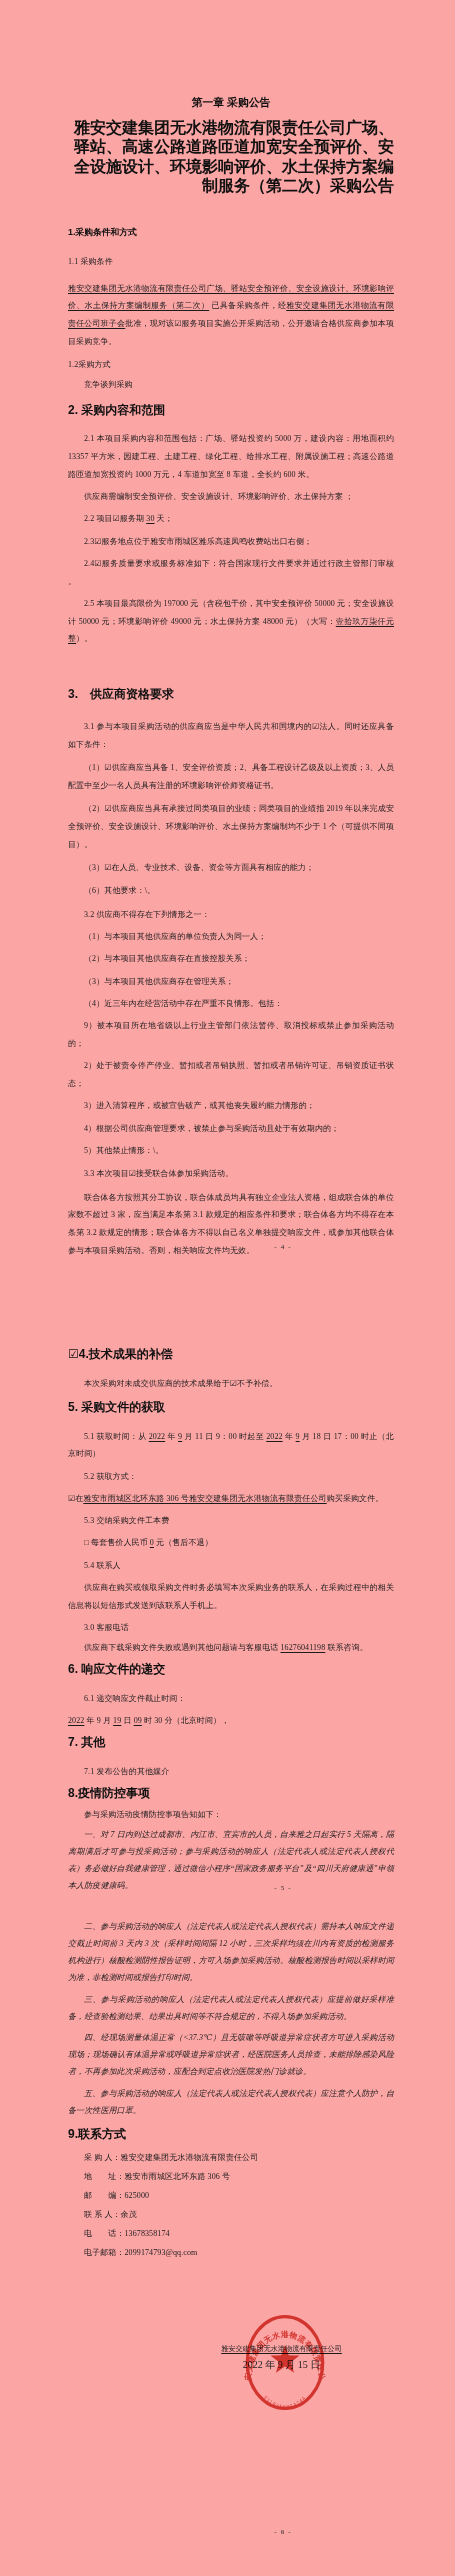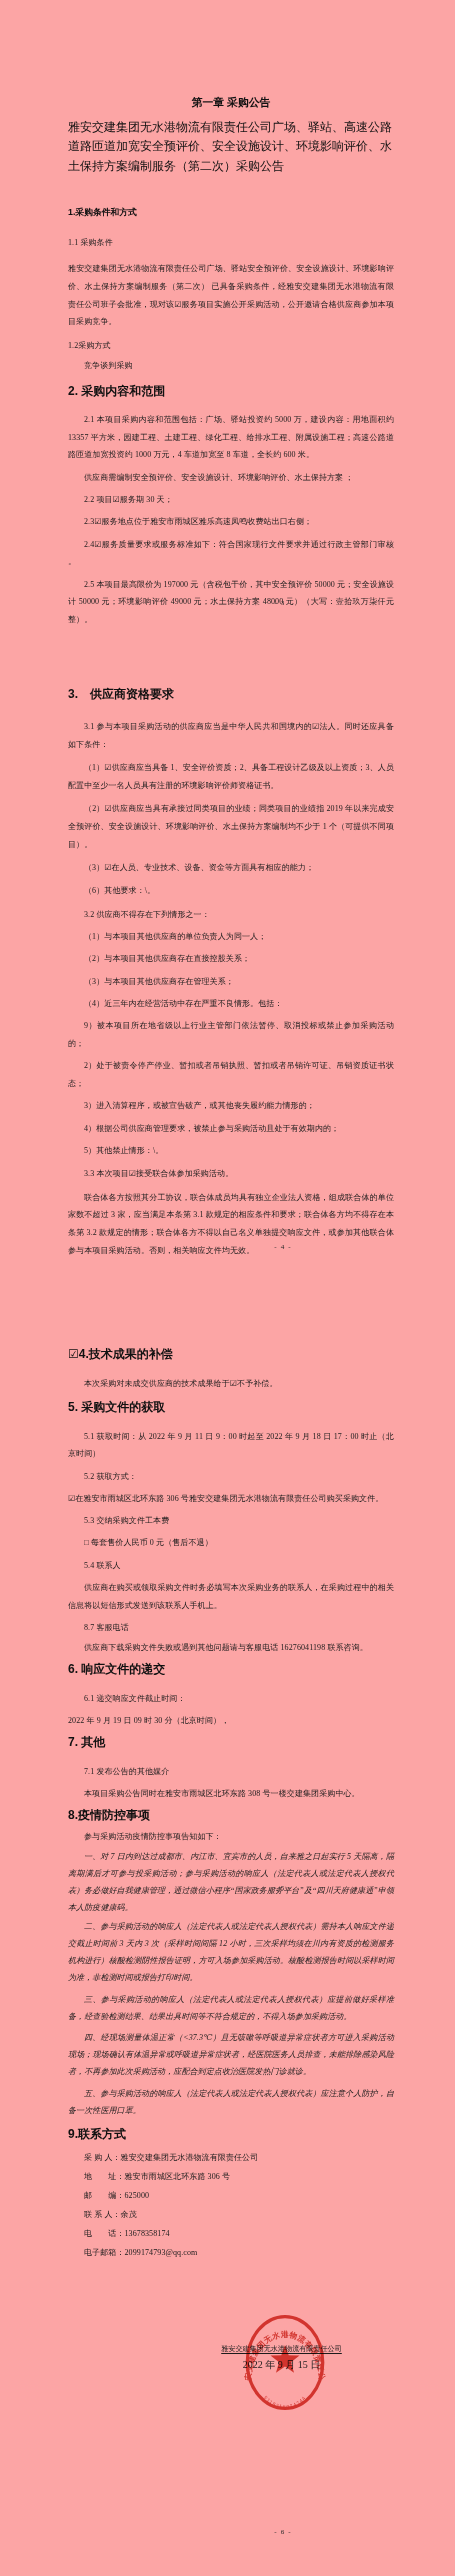--- a/index.html
+++ b/index.html
@@ -12,30 +12,30 @@
     overflow:hidden;
   }
   .page{position:absolute;left:68px;width:326px;}
   #pg1{top:94px;}
   #pg2{top:686px;}
   #pg3{top:1346px;}
   #pg4{top:1918px;}
   .t{margin:0;font-size:8px;line-height:17.7px;text-align:justify;letter-spacing:0.1px;}
   .lh30{line-height:17px;font-style:italic;}
   .ind{text-indent:2em;}
-  .u{text-underline-offset:1.7px;}
+  .u{text-decoration:underline;text-underline-offset:1.7px;}
   .chapter{
     margin:0;text-align:center;font-weight:bold;
     font-family:"Liberation Sans","DejaVu Sans",sans-serif;
     font-size:10.8px;line-height:16px;color:#111;
   }
   .maintitle{
-    margin:8px 0 0 0;text-align:left;font-weight:normal;
+    margin:8px 0 0 0;text-align:right;font-weight:bold;
     font-family:"Liberation Sans","DejaVu Sans",sans-serif;
-    font-size:12px;line-height:19.4px;color:#111;
+    font-size:16px;line-height:19.4px;color:#111;
   }
   .sub{
     margin:30px 0 0 0;font-weight:bold;
     font-family:"Liberation Sans","DejaVu Sans",sans-serif;
     font-size:8.8px;line-height:13.7px;color:#111;
   }
   .sec{
     margin:8px 0 0 0;font-weight:bold;
     font-family:"Liberation Sans","DejaVu Sans",sans-serif;
     font-size:12px;line-height:16px;color:#111;
@@ -114,30 +114,29 @@
     <p class="t ind mt22">本次采购对未成交供应商的技术成果给于☑不予补偿。</p>
 
     <h3 class="sec mt12">5. 采购文件的获取</h3>
     <p class="t ind mt22"><span>5.1 获取时间：从 </span><span class="u">2022</span><span> 年 </span><span class="u">9</span><span> 月 11 日 9：00 时起至 </span><span class="u">2022</span><span> 年 </span><span class="u">9</span><span> 月 18 日 17：00 时止（北京时间）</span></p>
     <p class="t ind mt8">5.2 获取方式：</p>
     <p class="t mt8"><span>☑在</span><span class="u">雅安市雨城区北环东路 306 号雅安交建集团无水港物流有限责任公司</span><span>购买采购文件。</span></p>
     <p class="t ind mt8">5.3 交纳采购文件工本费</p>
     <p class="t ind mt8"><span>□ 每套售价人民币 </span><span class="u">0</span><span> 元（售后不退）</span></p>
     <p class="t ind mt8">5.4 联系人</p>
     <p class="t ind mt8">供应商在购买或领取采购文件时务必填写本次采购业务的联系人，在采购过程中的相关信息将以短信形式发送到该联系人手机上。</p>
-    <p class="t ind mt8">8.7 客服电话</p>
+    <p class="t ind mt8">3.0 客服电话</p>
     <p class="t ind mt4"><span>供应商下载采购文件失败或遇到其他问题请与客服电话 </span><span class="u">16276041198</span><span> 联系咨询。</span></p>
 
     <h3 class="sec mt8">6. 响应文件的递交</h3>
     <p class="t ind mt22">6.1 递交响应文件截止时间：</p>
     <p class="t mt8"><span class="u">2022</span><span> 年 9 月 </span><span class="u">19</span><span> 日 </span><span class="u">09</span><span> 时 30 分（北京时间），</span></p>
 
     <h3 class="sec mt8">7. 其他</h3>
     <p class="t ind mt22">7.1 发布公告的其他媒介</p>
-    <p class="t ind mt8"><span>本项目采购公告同时在</span><span class="u">雅安市雨城区北环东路 308 号一楼交建集团采购中心。</span></p>
 
     <h3 class="sec mt8">8.疫情防控事项</h3>
     <p class="t ind mt8">参与采购活动疫情防控事项告知如下：</p>
     <p class="t ind lh30 mt4">一、对 7 日内到达过成都市、内江市、宜宾市的人员，自来雅之日起实行 5 天隔离，隔离期满后才可参与投采购活动；参与采购活动的响应人（法定代表人或法定代表人授权代表）务必做好自我健康管理，通过微信小程序“国家政务服务平台”及“四川天府健康通”申领本人防疫健康码。</p>
   </div>
 
   <div class="page" id="pg4">
     <p class="t ind lh30">二、参与采购活动的响应人（法定代表人或法定代表人授权代表）需持本人响应文件递交截止时间前 3 天内 3 次（采样时间间隔 12 小时，三次采样均须在川内有资质的检测服务机构进行）核酸检测阴性报告证明，方可入场参加采购活动。核酸检测报告时间以采样时间为准，非检测时间或报告打印时间。</p>
     <p class="t ind lh30 mt8">三、参与采购活动的响应人（法定代表人或法定代表人授权代表）应提前做好采样准备，经查验检测结果、结果出具时间等不符合规定的，不得入场参加采购活动。</p>
     <p class="t ind lh30 mt8">四、经现场测量体温正常（&lt;37.3℃）且无咳嗽等呼吸道异常症状者方可进入采购活动现场；现场确认有体温异常或呼吸道异常症状者，经医院医务人员排查，未能排除感染风险者，不再参加此次采购活动，应配合到定点收治医院发热门诊就诊。</p>

